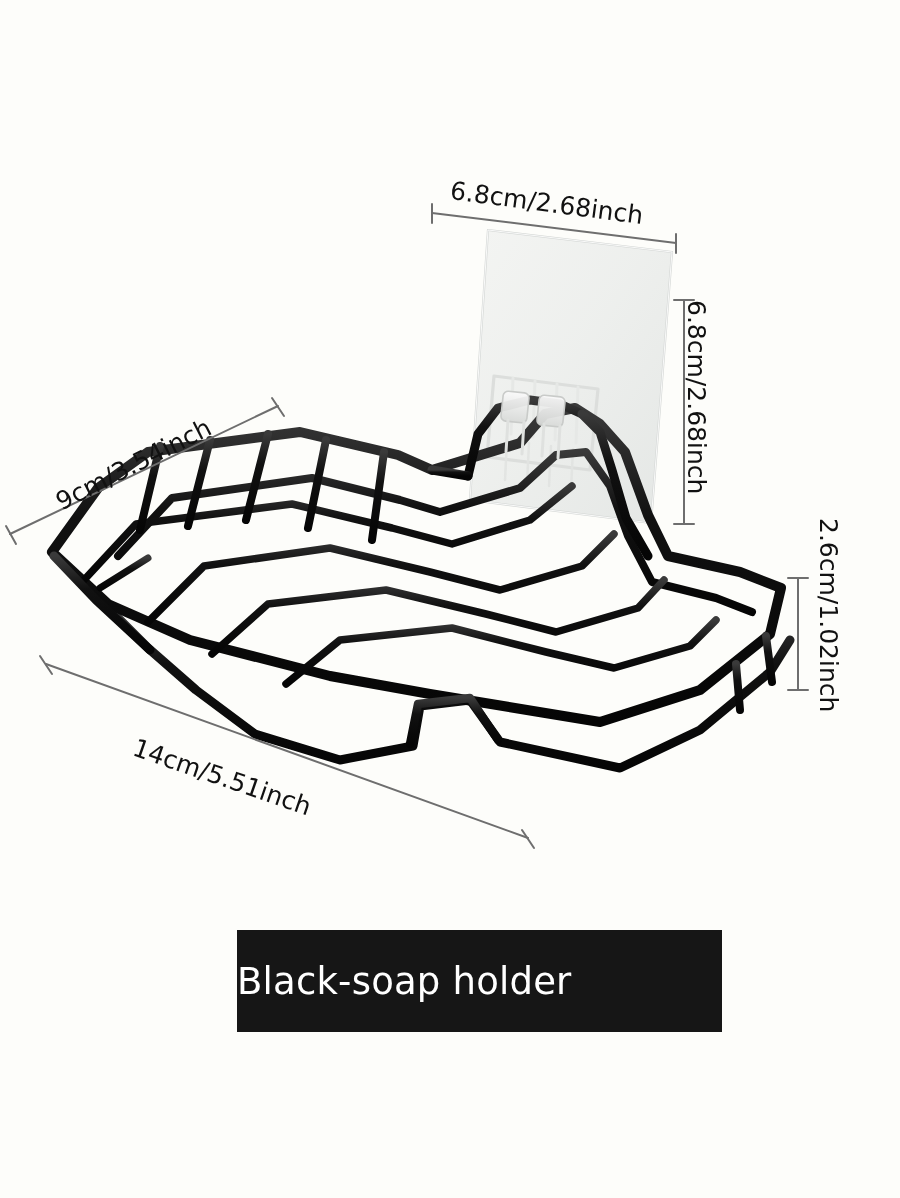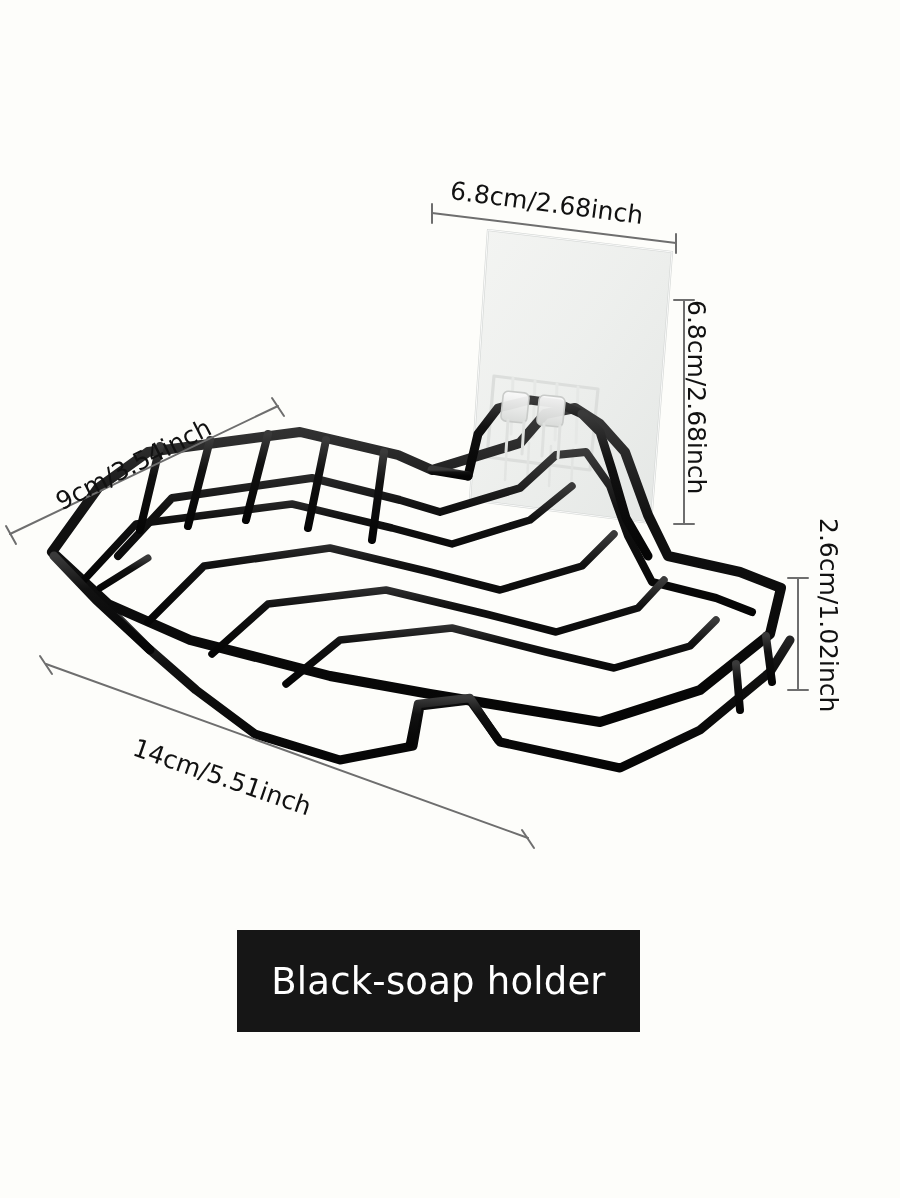--- a/index.html
+++ b/index.html
@@ -24,26 +24,25 @@
   #artboard {
     position: absolute;
     left: 0; top: 0;
     width: 900px;
     height: 1198px;
   }
   .caption-banner {
     position: absolute;
     left: 237px;
     top: 930px;
-    width: 403px;
+    width: 485px;
     height: 102px;
     background: #161616;
     display: flex;
     align-items: center;
-    justify-content: center;
     box-sizing: border-box;
   }
   .caption-text {
     color: #ffffff;
     font-size: 37px;
     font-family: "DejaVu Sans", sans-serif;
     font-weight: 400;
     letter-spacing: 0.2px;
     white-space: nowrap;
     line-height: 1;

